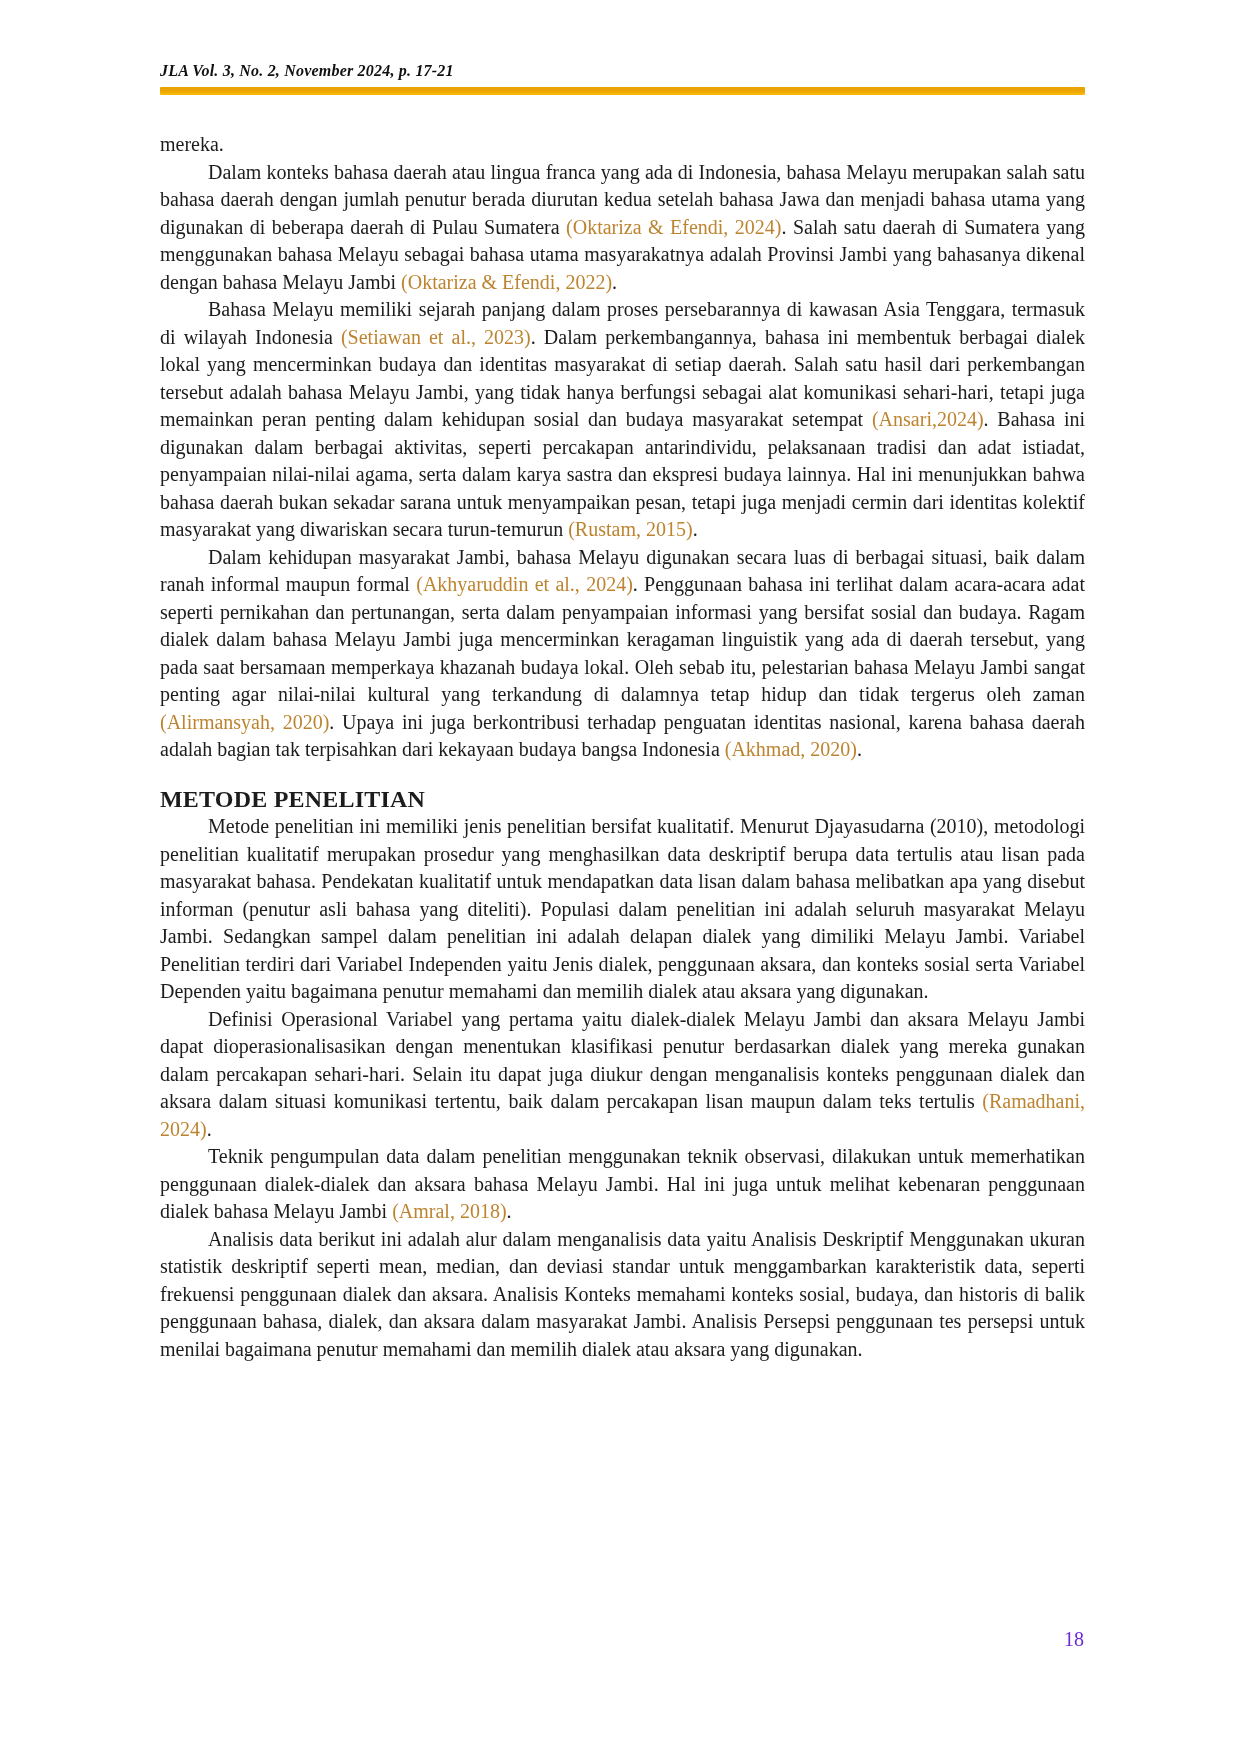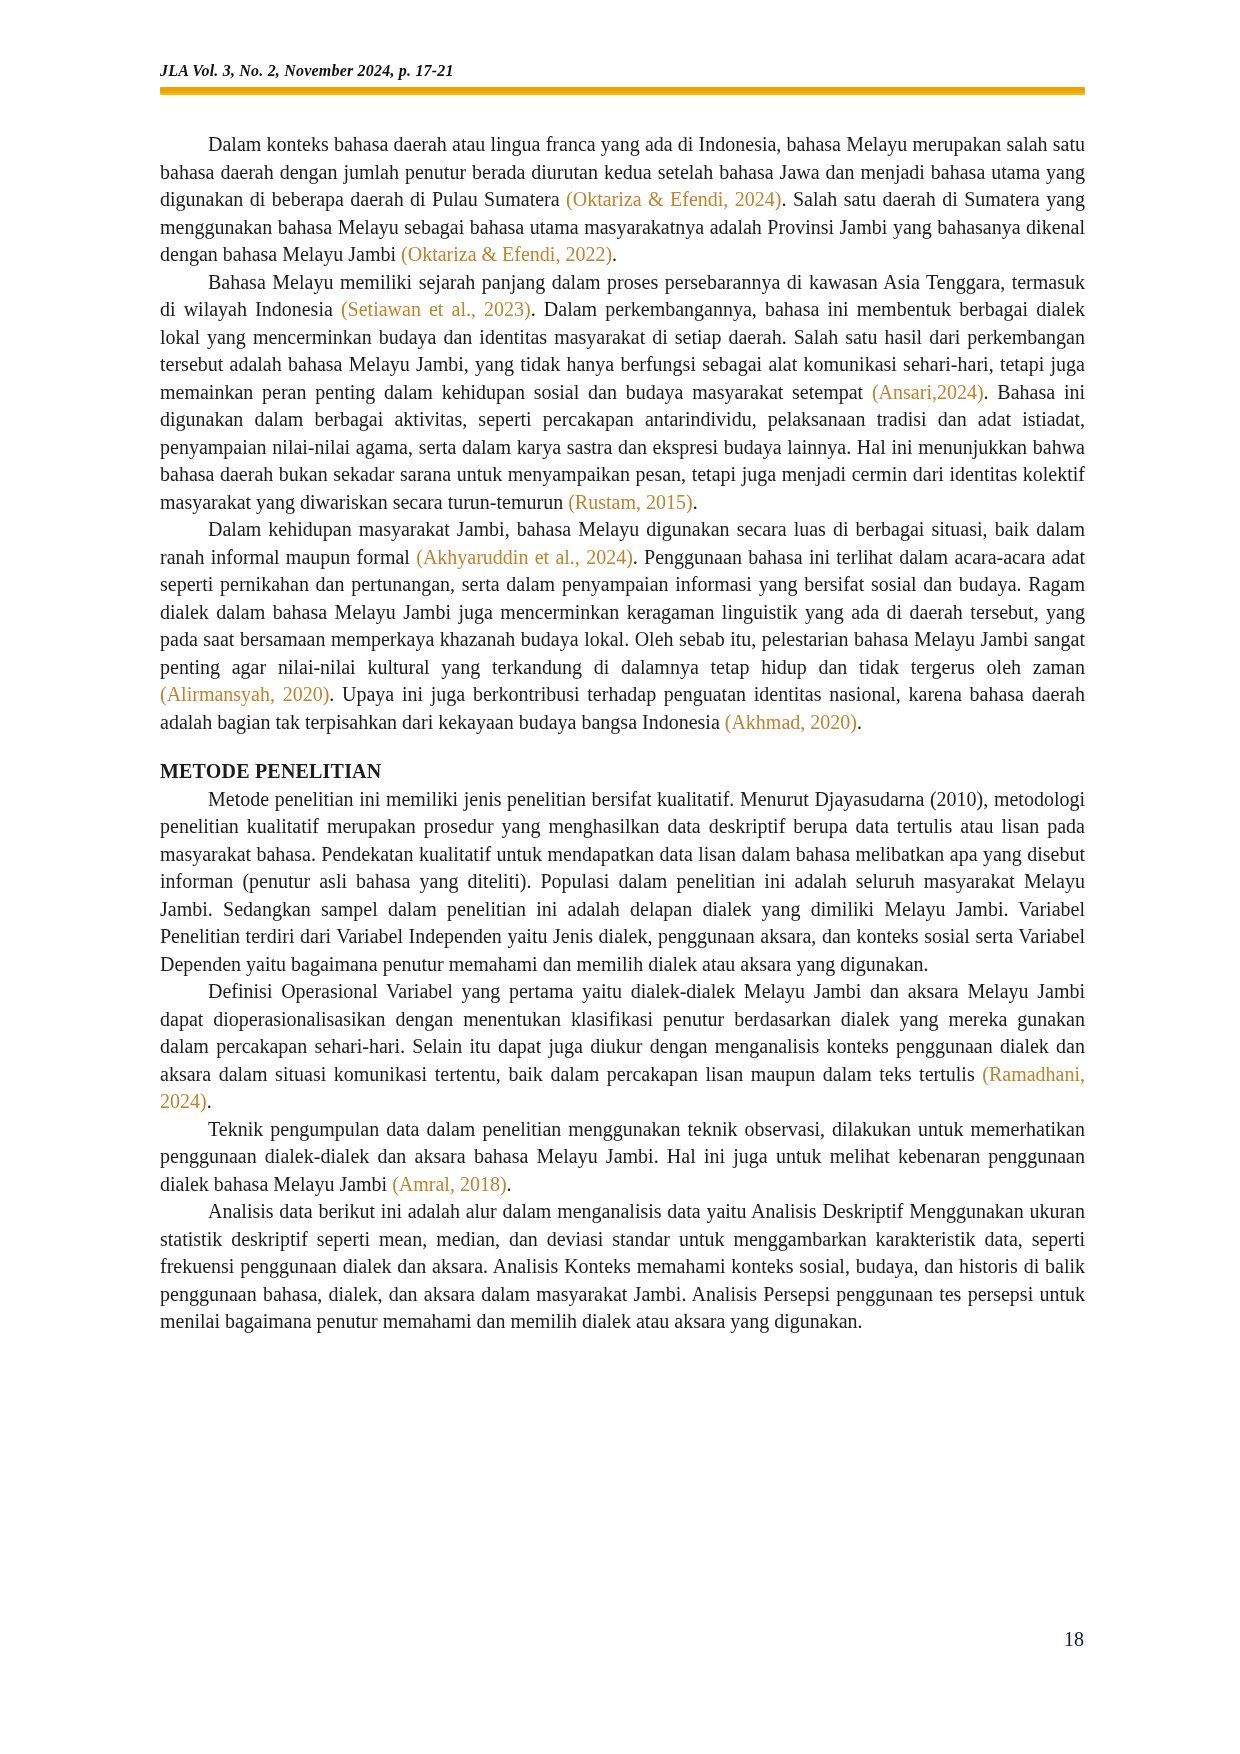--- a/index.html
+++ b/index.html
@@ -40,41 +40,42 @@
     font-size: 20px;
     line-height: 27.5px;
     text-align: justify;
     color: var(--text-color, #1c1c1c);
   }
   .article-body p { margin: 0; }
   .para.indent { text-indent: 48px; }
   .cite { color: var(--citation-color, #bd8430); }
   .section-heading {
     font-weight: bold;
-    font-size: 20px;
+    font-size: 24px;
     text-align: left;
     margin: 22px 0 0 0 !important;
     letter-spacing: 0.2px;
   }
   .page-number {
     position: absolute;
     top: 1628px;
     right: 156px;
     font-size: 20px;
-    color: #0f172a;
+    color: #6d28d9;
   }
 </style>
 </head>
 <body>
 
 <div class="page">
   <div class="content">
     <div class="running-head">JLA Vol. 3, No. 2, November 2024, p. 17-21</div>
     <div class="header-rule"></div>
     <div class="article-body">
+        <p class="para"><span>mereka.</span></p>
         <p class="para indent"><span>Dalam konteks bahasa daerah atau lingua franca yang ada di Indonesia, bahasa Melayu merupakan salah satu bahasa daerah dengan jumlah penutur berada diurutan kedua setelah bahasa Jawa dan menjadi bahasa utama yang digunakan di beberapa daerah di Pulau Sumatera </span><span class="cite">(Oktariza &amp; Efendi, 2024)</span><span>. Salah satu daerah di Sumatera yang menggunakan bahasa Melayu sebagai bahasa utama masyarakatnya adalah Provinsi Jambi yang bahasanya dikenal dengan bahasa Melayu Jambi </span><span class="cite">(Oktariza &amp; Efendi, 2022)</span><span>.</span></p>
         <p class="para indent"><span>Bahasa Melayu memiliki sejarah panjang dalam proses persebarannya di kawasan Asia Tenggara, termasuk di wilayah Indonesia </span><span class="cite">(Setiawan et al., 2023)</span><span>. Dalam perkembangannya, bahasa ini membentuk berbagai dialek lokal yang mencerminkan budaya dan identitas masyarakat di setiap daerah. Salah satu hasil dari perkembangan tersebut adalah bahasa Melayu Jambi, yang tidak hanya berfungsi sebagai alat komunikasi sehari-hari, tetapi juga memainkan peran penting dalam kehidupan sosial dan budaya masyarakat setempat </span><span class="cite">(Ansari,2024)</span><span>. Bahasa ini digunakan dalam berbagai aktivitas, seperti percakapan antarindividu, pelaksanaan tradisi dan adat istiadat, penyampaian nilai-nilai agama, serta dalam karya sastra dan ekspresi budaya lainnya. Hal ini menunjukkan bahwa bahasa daerah bukan sekadar sarana untuk menyampaikan pesan, tetapi juga menjadi cermin dari identitas kolektif masyarakat yang diwariskan secara turun-temurun </span><span class="cite">(Rustam, 2015)</span><span>.</span></p>
         <p class="para indent"><span>Dalam kehidupan masyarakat Jambi, bahasa Melayu digunakan secara luas di berbagai situasi, baik dalam ranah informal maupun formal </span><span class="cite">(Akhyaruddin et al., 2024)</span><span>. Penggunaan bahasa ini terlihat dalam acara-acara adat seperti pernikahan dan pertunangan, serta dalam penyampaian informasi yang bersifat sosial dan budaya. Ragam dialek dalam bahasa Melayu Jambi juga mencerminkan keragaman linguistik yang ada di daerah tersebut, yang pada saat bersamaan memperkaya khazanah budaya lokal. Oleh sebab itu, pelestarian bahasa Melayu Jambi sangat penting agar nilai-nilai kultural yang terkandung di dalamnya tetap hidup dan tidak tergerus oleh zaman </span><span class="cite">(Alirmansyah, 2020)</span><span>. Upaya ini juga berkontribusi terhadap penguatan identitas nasional, karena bahasa daerah adalah bagian tak terpisahkan dari kekayaan budaya bangsa Indonesia </span><span class="cite">(Akhmad, 2020)</span><span>.</span></p>
         <p class="section-heading">METODE PENELITIAN</p>
         <p class="para indent"><span>Metode penelitian ini memiliki jenis penelitian bersifat kualitatif. Menurut Djayasudarna (2010), metodologi penelitian kualitatif merupakan prosedur yang menghasilkan data deskriptif berupa data tertulis atau lisan pada masyarakat bahasa. Pendekatan kualitatif untuk mendapatkan data lisan dalam bahasa melibatkan apa yang disebut informan (penutur asli bahasa yang diteliti). Populasi dalam penelitian ini adalah seluruh masyarakat Melayu Jambi. Sedangkan sampel dalam penelitian ini adalah delapan dialek yang dimiliki Melayu Jambi. Variabel Penelitian terdiri dari Variabel Independen yaitu Jenis dialek, penggunaan aksara, dan konteks sosial serta Variabel Dependen yaitu bagaimana penutur memahami dan memilih dialek atau aksara yang digunakan.</span></p>
         <p class="para indent"><span>Definisi Operasional Variabel yang pertama yaitu dialek-dialek Melayu Jambi dan aksara Melayu Jambi dapat dioperasionalisasikan dengan menentukan klasifikasi penutur berdasarkan dialek yang mereka gunakan dalam percakapan sehari-hari. Selain itu dapat juga diukur dengan menganalisis konteks penggunaan dialek dan aksara dalam situasi komunikasi tertentu, baik dalam percakapan lisan maupun dalam teks tertulis </span><span class="cite">(Ramadhani, 2024)</span><span>.</span></p>
         <p class="para indent"><span>Teknik pengumpulan data dalam penelitian menggunakan teknik observasi, dilakukan untuk memerhatikan penggunaan dialek-dialek dan aksara bahasa Melayu Jambi. Hal ini juga untuk melihat kebenaran penggunaan dialek bahasa Melayu Jambi </span><span class="cite">(Amral, 2018)</span><span>.</span></p>
         <p class="para indent"><span>Analisis data berikut ini adalah alur dalam menganalisis data yaitu Analisis Deskriptif Menggunakan ukuran statistik deskriptif seperti mean, median, dan deviasi standar untuk menggambarkan karakteristik data, seperti frekuensi penggunaan dialek dan aksara. Analisis Konteks memahami konteks sosial, budaya, dan historis di balik penggunaan bahasa, dialek, dan aksara dalam masyarakat Jambi. Analisis Persepsi penggunaan tes persepsi untuk menilai bagaimana penutur memahami dan memilih dialek atau aksara yang digunakan.</span></p>
       </div>
   </div>

